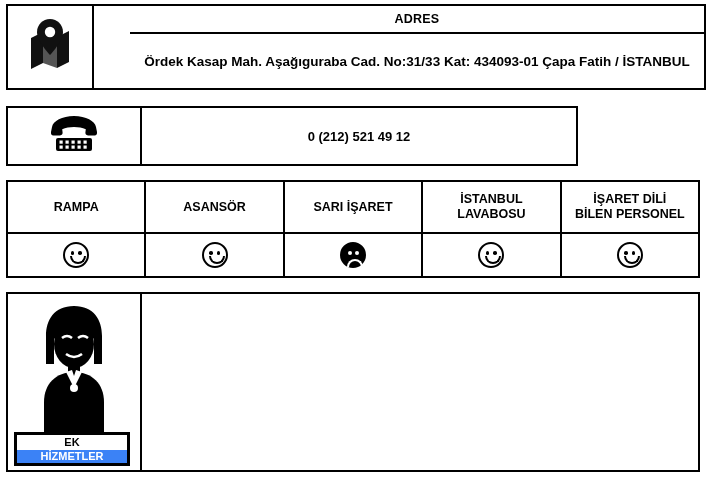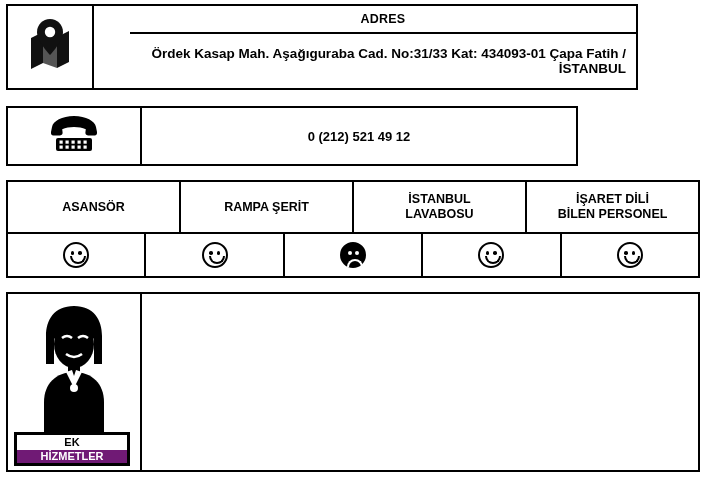--- a/index.html
+++ b/index.html
@@ -27,21 +27,21 @@
     position: absolute;
     border: 2px solid #000;
     box-sizing: border-box;
     background: #fff;
   }
 
   
   #address-block {
     left: 6px;
     top: 4px;
-    width: 632px;
+    width: 700px;
     height: 86px;
     display: flex;
     gap: 36px;
   }
   #address-icon-cell {
     width: 86px;
     border-right: 2px solid #000;
     box-sizing: border-box;
     display: flex;
     align-items: center;
@@ -206,21 +206,21 @@
     box-sizing: border-box;
     text-align: center;
     font-size: 11px;
     font-weight: bold;
     line-height: 13px;
     padding: 1px 0 0 0;
     z-index: 3;
   }
   #extra-label .l2 {
     display: block;
-    background: #701a75;
+    background: #3b82f6;
     color: #fff;
     margin-top: 1px;
   }
   .person-svg {
     position: absolute;
     left: 50%;
     transform: translateX(-50%);
     top: 8px;
   }
 </style>
@@ -266,22 +266,23 @@
             <rect x="34.5" y="30.5" width="3.2" height="3.2"></rect>
           </g>
         </svg>
       </span>
     </div>
     <div id="phone-value-cell">0 (212) 521 49 12</div>
   </div>
 
   <div class="block" id="facilities-block">
     <div id="facility-header-row">
+      <div class="facility-head-cell">RAMPA</div>
       <div class="facility-head-cell">ASANSÖR</div>
-      <div class="facility-head-cell">RAMPA ŞERİT</div>
+      <div class="facility-head-cell">SARI İŞARET</div>
       <div class="facility-head-cell">
         <span>
           <span>İSTANBUL</span><br>
           <span>LAVABOSU</span>
         </span>
       </div>
       <div class="facility-head-cell">
         <span>
           <span>İŞARET DİLİ</span><br>
           <span>BİLEN PERSONEL</span>

